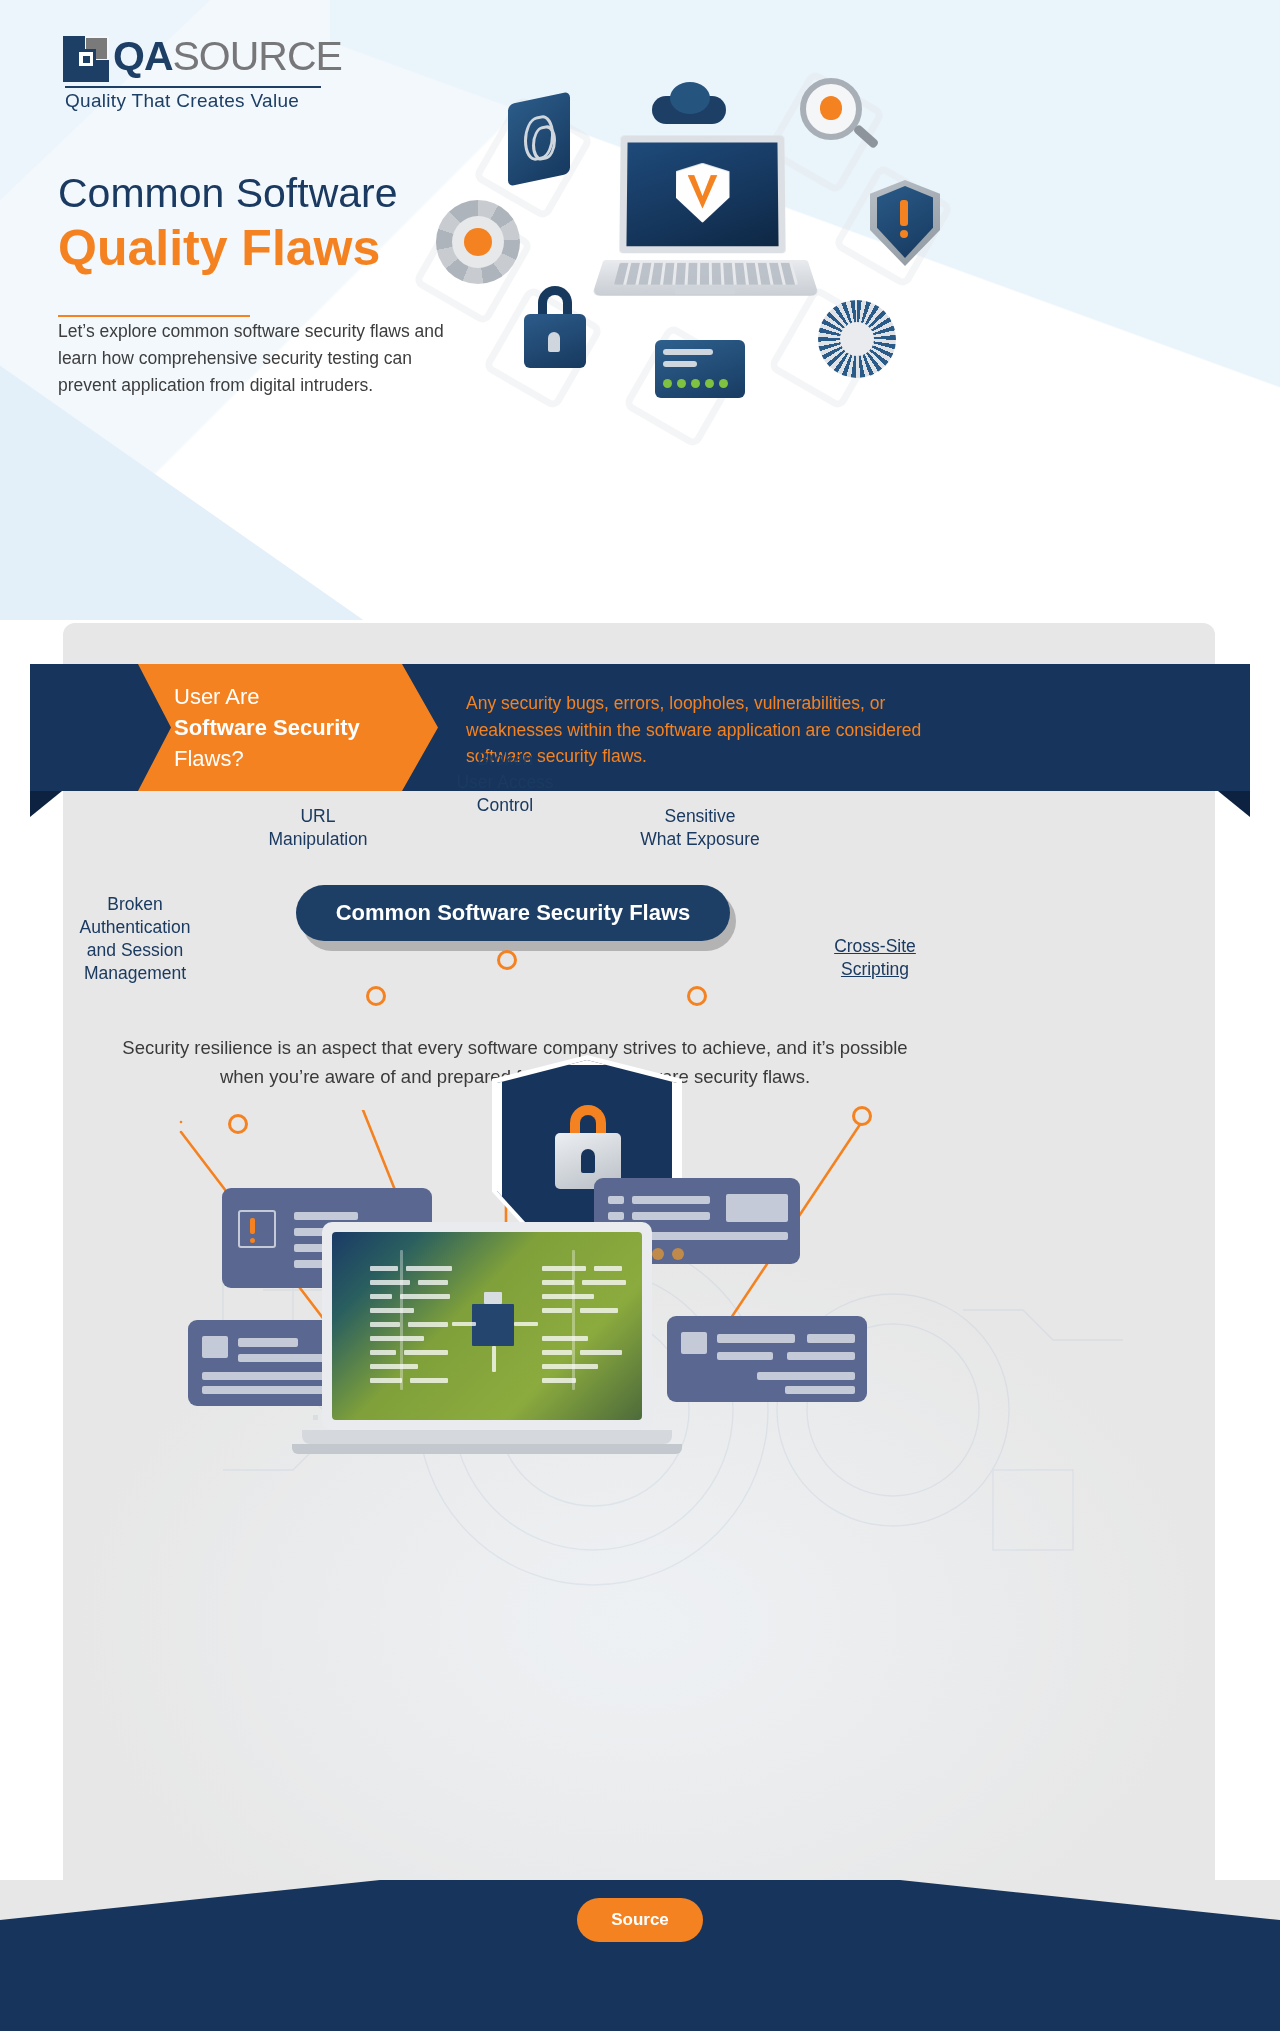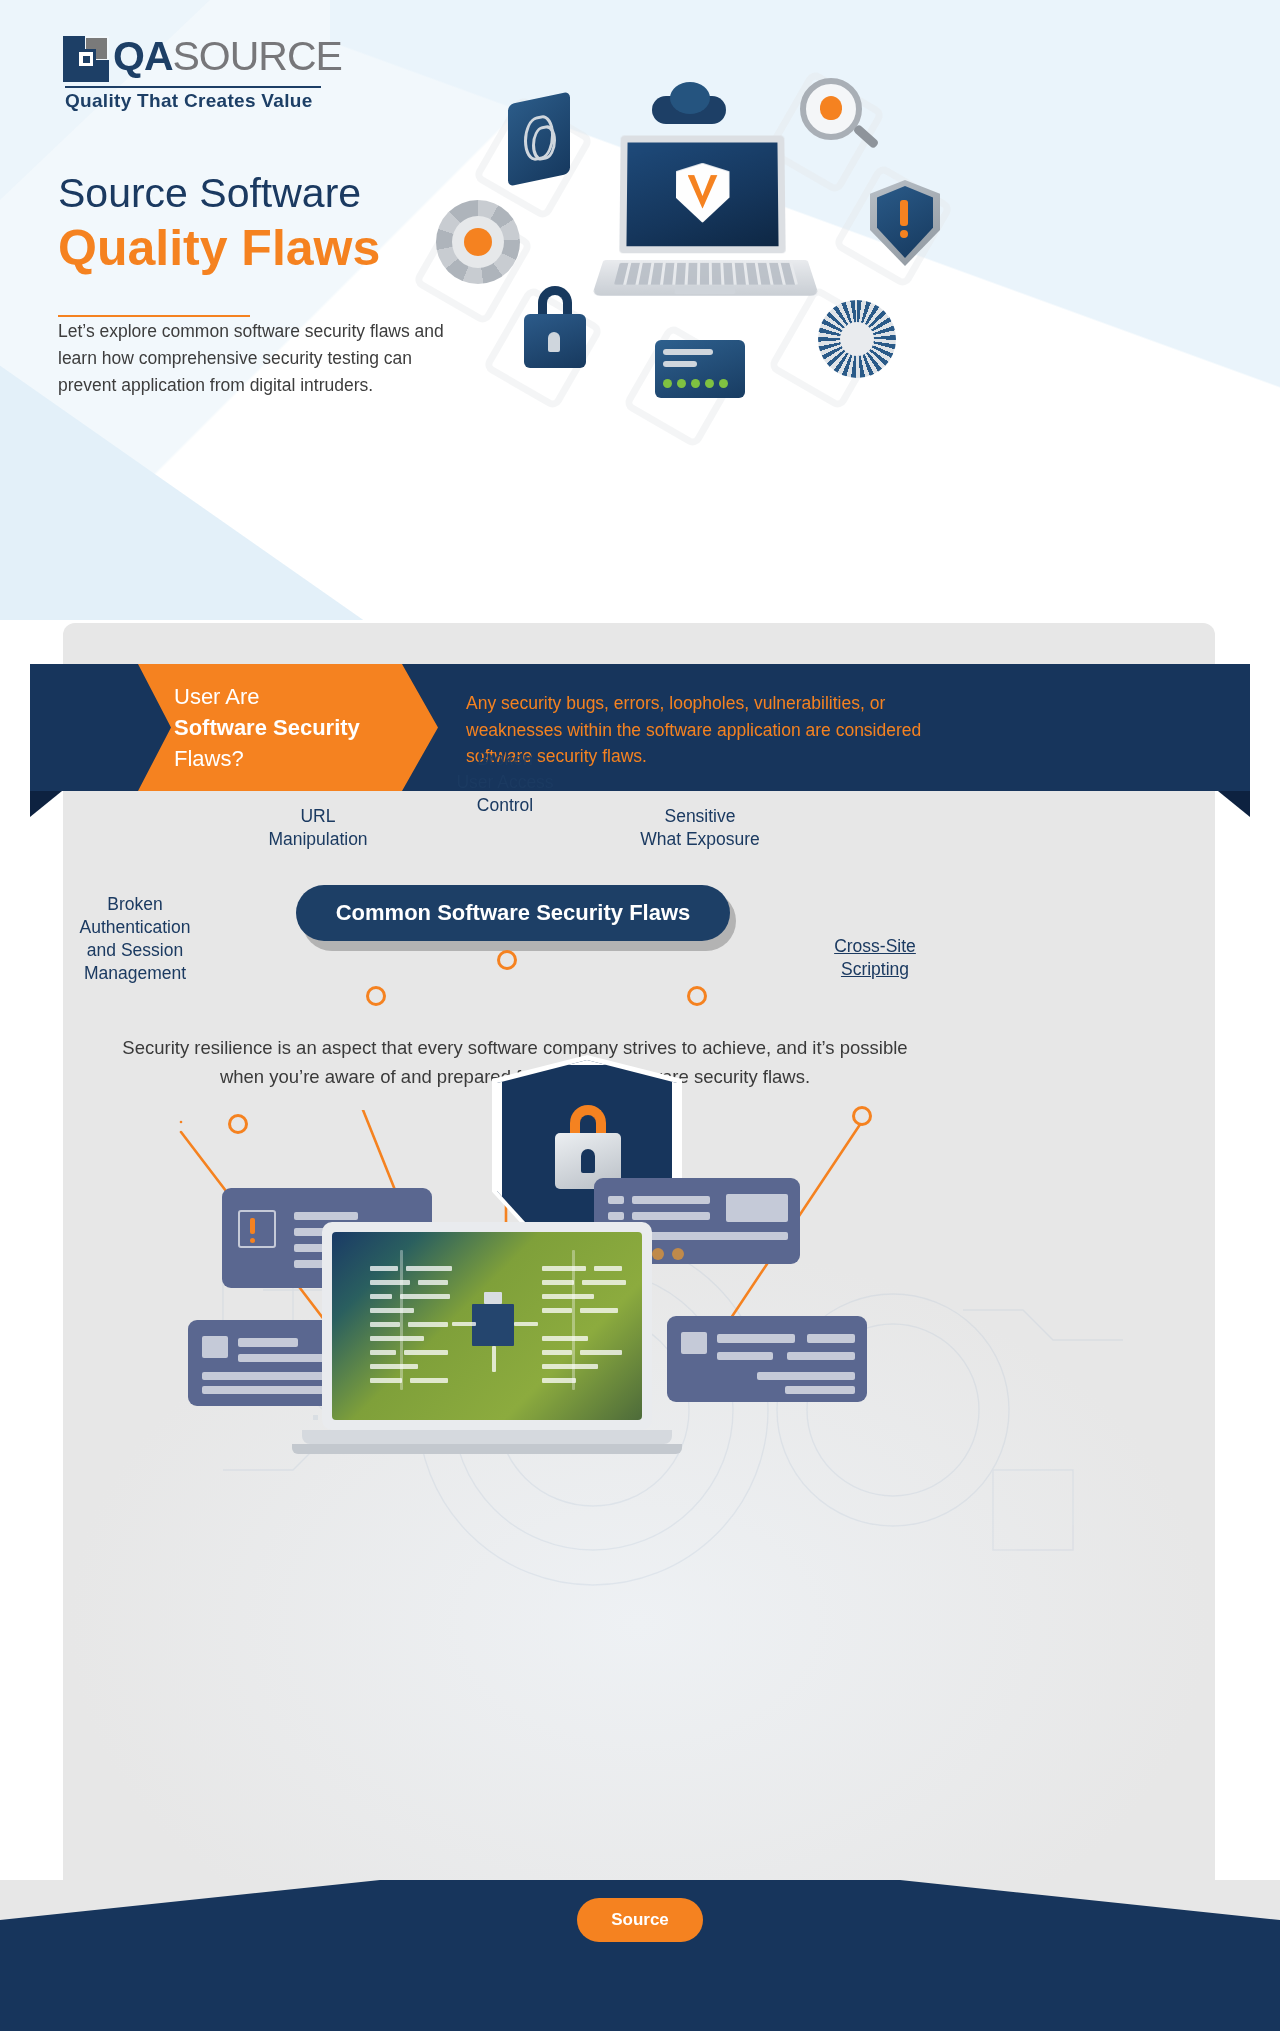--- a/index.html
+++ b/index.html
@@ -43,21 +43,21 @@
   .logo-row { display:flex; align-items:flex-start; }
   .logo-mark { width:46px; height:46px; position:relative; margin-right:4px; }
   .logo-mark .lm-outer { position:absolute; inset:0; background:#1d3f66; }
   .logo-mark .lm-notch { position:absolute; right:0; top:0; width:24px; height:24px; background:#f2f8fc; }
   .logo-mark .lm-gray  { position:absolute; right:2px; top:2px; width:21px; height:21px; background:#7a7a7a; }
   .logo-mark .lm-inner { position:absolute; left:13px; top:13px; width:20px; height:20px; background:#ffffff; border:3px solid #1d3f66; }
   .logo-mark .lm-dot   { position:absolute; left:20px; top:20px; width:7px; height:7px; background:#1d3f66; }
   .logo-qa { font-size:41px; font-weight:bold; color:#1d3f66; letter-spacing:-1px; line-height:1; }
   .logo-src { font-size:41px; color:#77777a; letter-spacing:-1px; line-height:1; font-weight:400; }
   .logo-rule { width:256px; height:2px; background:#1d3f66; margin:4px 0 2px 2px; }
-  .logo-tag { font-size:19px; font-weight:bold; color:#1d3f66; letter-spacing:.3px; margin-left:2px; }
+  .logo-tag { font-size:19px; font-weight:normal; color:#1d3f66; letter-spacing:.3px; margin-left:2px; }
 
   .hero-title { position:absolute; left:58px; top:168px; }
   .title-l1 { font-size:41px; color:#1b3a61; line-height:1.22; font-weight:400; letter-spacing:0px;}
   .title-l2 { font-size:50px; color:#f58220; line-height:1.14; font-weight:bold; letter-spacing:0px; margin-top:2px;}
   .title-rule { width:192px; height:2px; background:#f58220; margin-top:38px; }
   .hero-desc {
     position:absolute; left:58px; top:318px; width:400px;
     font-size:17.5px; line-height:1.53; color:#3d3d3d;
   }
 
@@ -303,21 +303,21 @@
           <div class="lm-dot"></div>
       </div>
       <span class="logo-qa">QA</span>
       <span class="logo-src">SOURCE</span>
     </div>
     <div class="logo-rule"></div>
     <div class="logo-tag">Quality That Creates Value</div>
   </div>
 
   <div class="hero-title">
-    <div class="title-l1">Source Software</div>
+    <div class="title-l1">Common Software</div>
     <div class="title-l2">Quality Flaws</div>
     <div class="title-rule"></div>
   </div>
   <div class="hero-desc">Let’s explore common software security flaws and learn how comprehensive security testing can prevent application from digital intruders.</div>
 
   <div class="illus">
     <div class="hex-deco" style="left:60px;  top:40px;  width:86px;  height:96px;  border-radius:10px; transform:rotate(30deg); opacity:.55;"></div>
     <div class="hex-deco" style="left:0px;   top:145px; width:86px;  height:96px;  border-radius:10px; transform:rotate(30deg); opacity:.55;"></div>
     <div class="hex-deco" style="left:70px;  top:230px; width:86px;  height:96px;  border-radius:10px; transform:rotate(30deg); opacity:.55;"></div>
     <div class="hex-deco" style="left:210px; top:268px; width:86px;  height:96px;  border-radius:10px; transform:rotate(30deg); opacity:.55;"></div>

